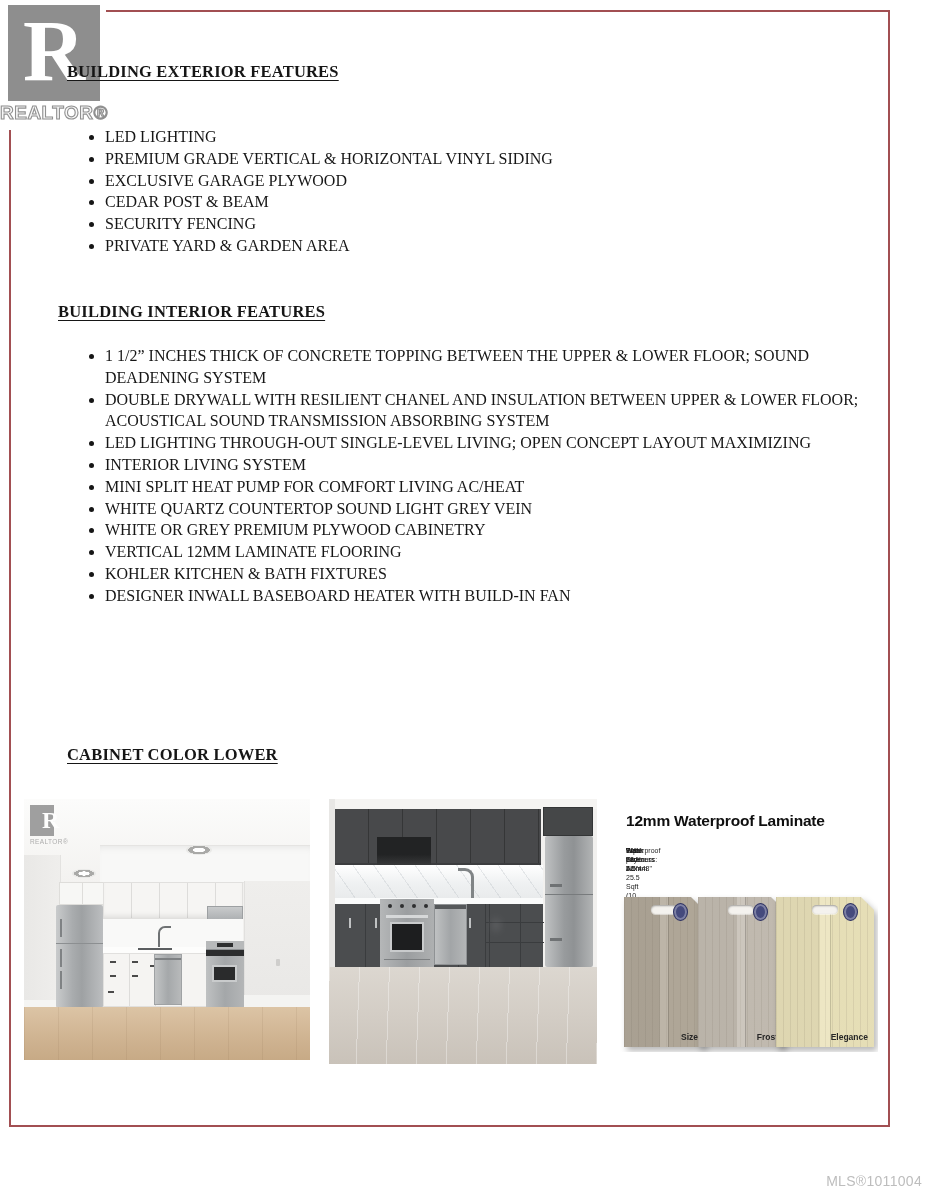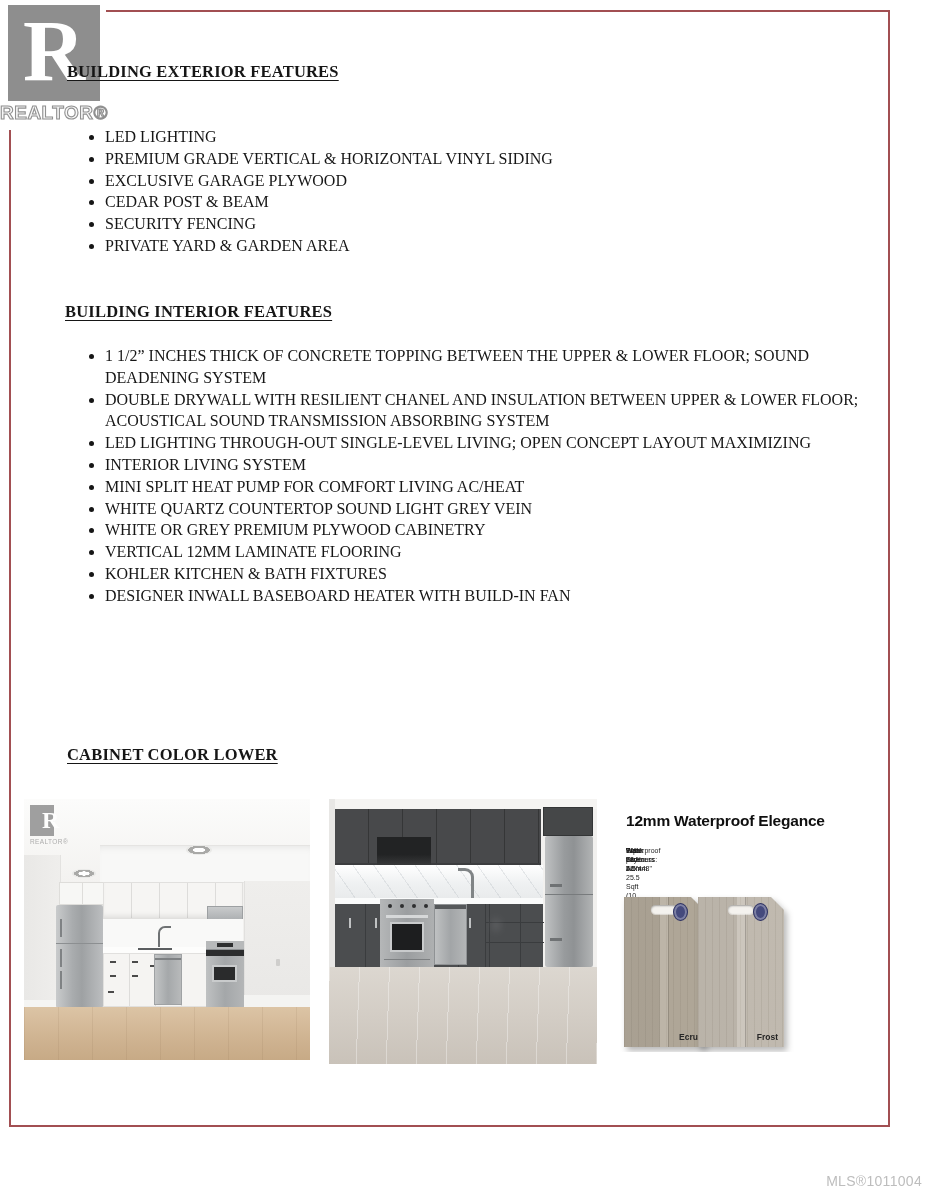--- a/index.html
+++ b/index.html
@@ -15,21 +15,21 @@
   .wm-square{position:absolute;left:8px;top:5px;width:92px;height:96px;background:#8e8e8e;}
   .wm-letter{display:block;width:100%;height:96px;line-height:92px;text-align:center;
     font-family:"Liberation Serif",serif;font-weight:bold;font-size:86px;color:#ffffff;}
   .wm-label{position:absolute;left:0;top:102px;width:106px;text-align:left;
     font-family:"Liberation Sans","DejaVu Sans",sans-serif;font-weight:bold;font-size:19px;
     letter-spacing:.5px;color:#b9b9b9;-webkit-text-fill-color:#f8f8f8;-webkit-text-stroke:1.1px #909090;}
 
   .sec-heading{position:absolute;margin:0;z-index:3;font-size:16.5px;font-weight:bold;
     letter-spacing:.2px;text-decoration:underline;text-decoration-thickness:1.4px;text-underline-offset:3px;}
   #h-ext{left:67px;top:62px;}
-  #h-int{left:65px;top:302px;}
+  #h-int{left:58px;top:302px;}
   #h-cab{left:67px;top:745px;}
 
   .feature-list{position:absolute;margin:0;padding:0 0 0 105px;width:778px;list-style:disc;z-index:3;}
   .feature-list li{line-height:21.8px;font-size:16px;}
   #list-ext{left:0;top:126px;}
   #list-int{left:0;top:345px;}
 
   
   .photo{position:absolute;overflow:hidden;z-index:2;}
   .photo *{position:absolute;}
@@ -243,49 +243,58 @@
       <div class="win"></div>
       <div class="dr"></div>
     </div>
     <div class="p2-dw"></div>
     <div class="p2-fridge"></div>
     <div class="p2-floor"></div>
     <div class="p2-rightwall"></div>
   </div>
 
   <div id="panel3" class="photo">
-    <h3 class="lp-title">12mm Waterproof Elegance</h3>
+    <h3 class="lp-title">12mm Waterproof Laminate</h3>
     <ul class="lp-specs">
 
     <li class="lp-spec">Plank Size: 7.5"x48"</li>
         <li class="lp-spec">Total thickness: 12 mm</li>
         <li class="lp-spec">Waterproof 72 Hours</li>
         <li class="lp-spec">Wear Layer: AC 4</li>
         <li class="lp-spec">Sqft per box: 25.5 Sqft (10 piece)</li>
       </ul>
     <div class="lp-samples">
 
         <div class="plank-wrap">
           <div class="plank" style="background-color: rgb(178, 169, 154);">
             <div class="plank-grain"></div>
             <div class="plank-seam"></div>
             <div class="plank-slot"></div>
             <div class="plank-badge"></div>
-            <div class="plank-label">Ecru</div>
+            <div class="plank-label">Size</div>
           </div>
         </div>
 
         <div class="plank-wrap">
           <div class="plank" style="background-color: rgb(196, 189, 178);">
             <div class="plank-grain"></div>
             <div class="plank-seam"></div>
             <div class="plank-slot"></div>
             <div class="plank-badge"></div>
             <div class="plank-label">Frost</div>
           </div>
         </div>
 
+        <div class="plank-wrap">
+          <div class="plank" style="background-color: rgb(234, 226, 186);">
+            <div class="plank-grain"></div>
+            <div class="plank-seam"></div>
+            <div class="plank-slot"></div>
+            <div class="plank-badge"></div>
+            <div class="plank-label">Elegance</div>
+          </div>
+        </div>
       </div>
   </div>
 
   <div id="mls" style="color: rgb(189, 189, 189);">MLS®1011004</div>
 
 </div>
 
 </body></html>

